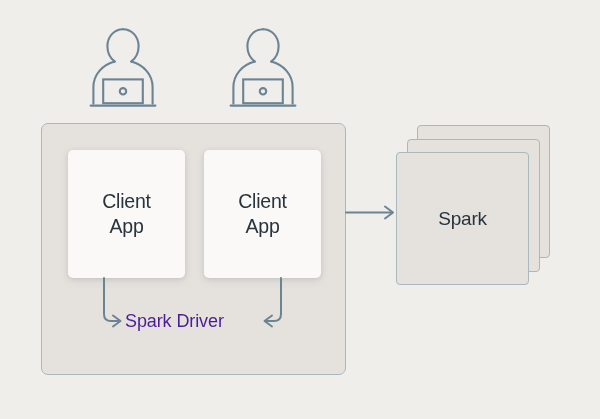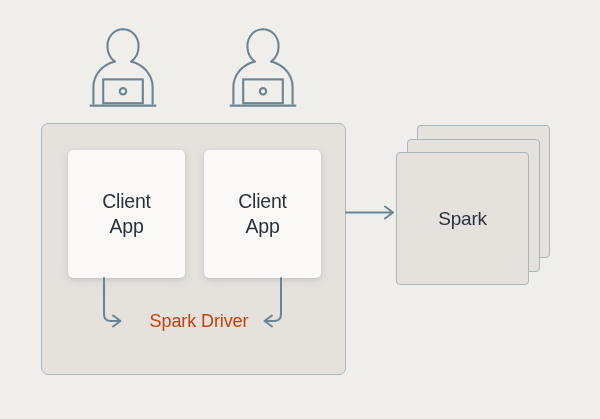--- a/index.html
+++ b/index.html
@@ -67,22 +67,22 @@
     text-align: center;
     white-space: nowrap;
   }
 
   
   #spark-driver-label {
     position: absolute;
     left: 125px;
     top: 310px;
     width: 148px;
-    text-align: center;
-    color: #c2410c;
+    text-align: left;
+    color: #4c1d95;
     font-size: 18px;
     line-height: 22px;
     letter-spacing: -0.1px;
     white-space: nowrap;
   }
 
   
   #connectors {
     position: absolute;
     left: 0;

